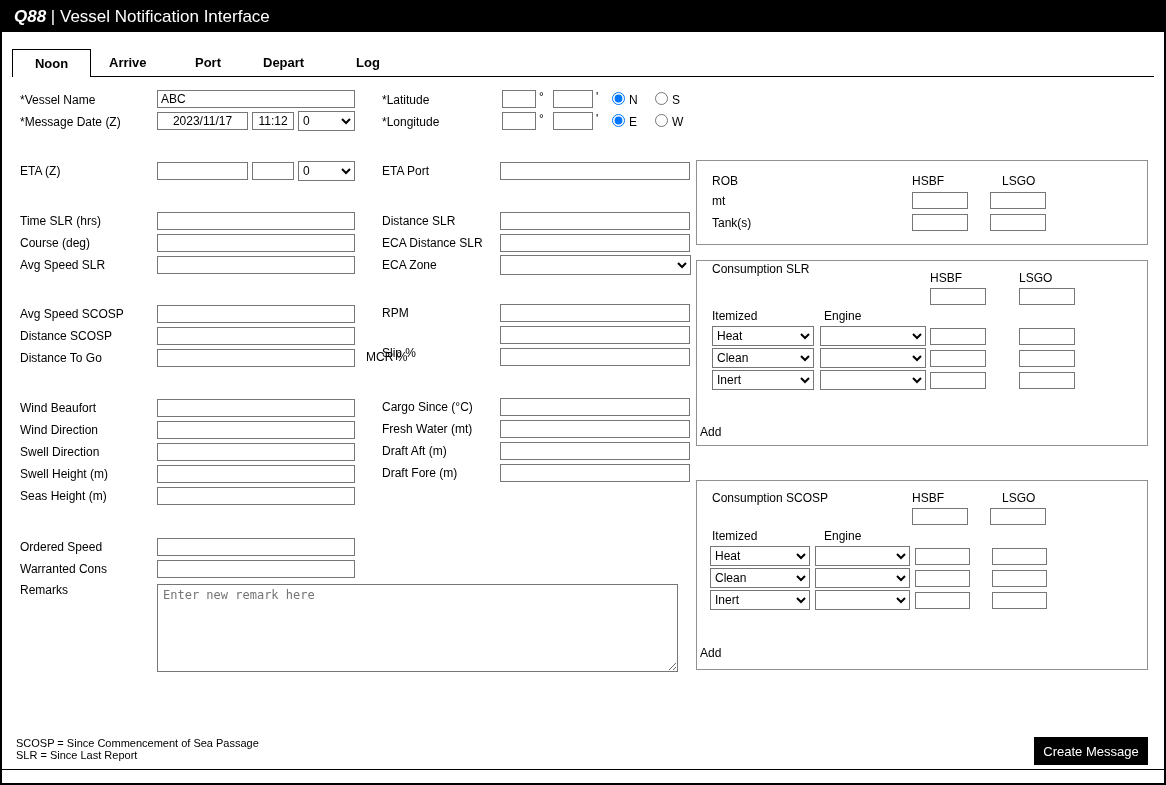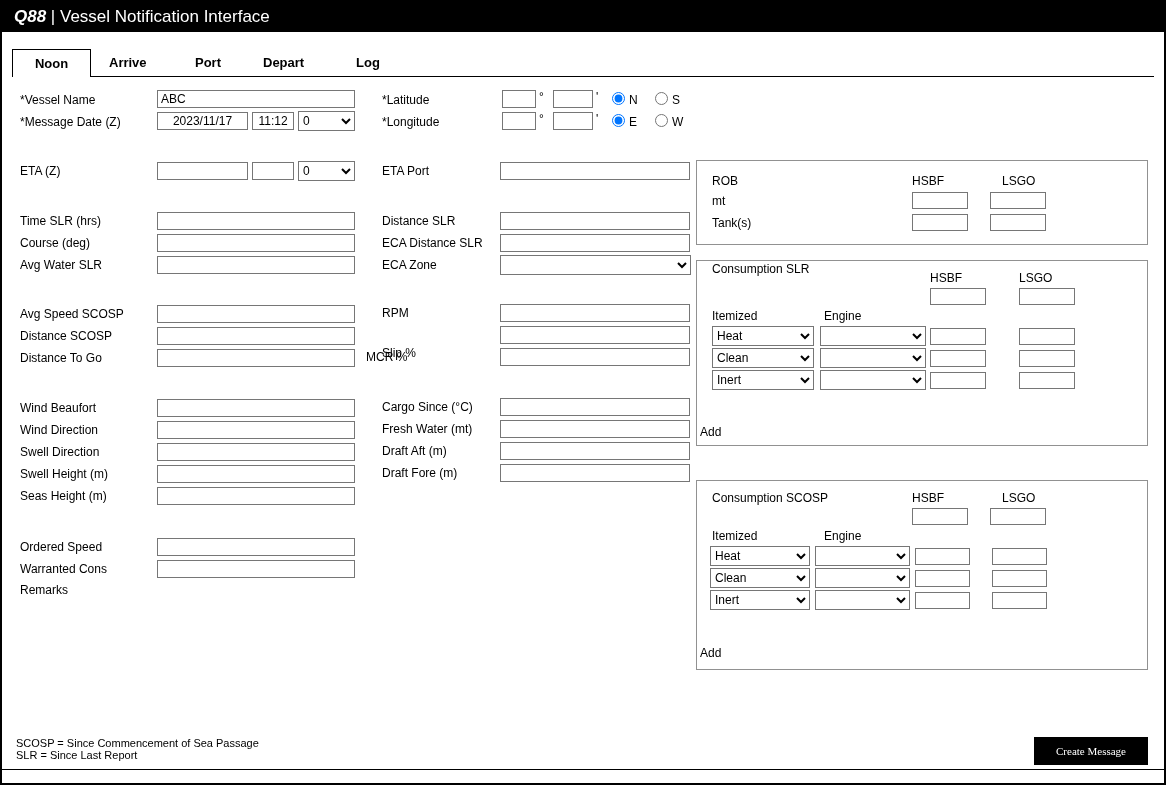--- a/index.html
+++ b/index.html
@@ -14,21 +14,21 @@
   .rlbl { position:absolute; font-size:12px; color:#000; }
   .inp { position:absolute; height:18px; border:1px solid #767676; font-size:12px; padding:0 3px; font-family:inherit; background:#fff; border-radius:0; color:#000; }
   .inp.center { text-align:center; padding:0 1px; }
   .sel { position:absolute; height:20px; border:1px solid #767676; font-size:12px; font-family:inherit; background:#fff; border-radius:0; color:#000; }
   .tab-active { position:absolute; left:10px; top:47px; width:79px; height:28px; border:1px solid #000; border-bottom:none; background:#fff; text-align:center; line-height:27px; font-weight:bold; font-size:13px; z-index:2; cursor:pointer; }
   .tabline { position:absolute; left:10px; top:74px; width:1142px; height:0; border-top:1px solid #000; z-index:1; }
   .tab { position:absolute; top:53px; font-weight:bold; font-size:13px; cursor:pointer; }
   .groupbox { position:absolute; border:1px solid #919191; background:#fff; }
   .add-link { position:absolute; font-size:12px; color:#000; cursor:pointer; }
   .note { position:absolute; font-size:11px; color:#000; white-space:nowrap; }
-  .create-btn { position:absolute; left:1032px; top:735px; width:114px; height:28px; background:#000; color:#fff; font-size:11px; border:none; cursor:pointer; font-family:Liberation Serif, serif; }
+  .create-btn { position:absolute; left:1032px; top:735px; width:114px; height:28px; background:#000; color:#fff; font-size:13px; border:none; cursor:pointer; font-family:Liberation Sans, sans-serif; }
   .radio { position:absolute; width:13px; height:13px; margin:0; }
   textarea.remarks { position:absolute; left:155px; top:582px; width:521px; height:88px; border:1px solid #767676; font-family:"DejaVu Sans Mono",monospace; font-size:12px; padding:3px 5px; resize:both; color:#000; border-radius:0; }
   textarea.remarks::placeholder { color:#757575; }
 </style>
 </head>
 <body>
 
 <div class="page">
   <div class="main">
 
@@ -53,21 +53,21 @@
     <input type="text" class="inp center" style="left: 155px; top: 160px; width: 91px;" value="">
     <input type="text" class="inp center" style="left: 250px; top: 160px; width: 42px;" value="">
     <select class="sel" style="left:296px;top:159px;width:57px"><option>0</option></select>
 
     <span class="lbl" style="left:18px;top:212px">Time SLR (hrs)</span>
     <input type="text" class="inp" style="left: 155px; top: 210px; width: 198px;" value="">
 
     <span class="lbl" style="left:18px;top:234px">Course (deg)</span>
     <input type="text" class="inp" style="left: 155px; top: 232px; width: 198px;" value="">
 
-    <span class="lbl" style="left:18px;top:256px">Avg Water SLR</span>
+    <span class="lbl" style="left:18px;top:256px">Avg Speed SLR</span>
     <input type="text" class="inp" style="left: 155px; top: 254px; width: 198px;" value="">
 
     <span class="lbl" style="left:18px;top:305px">Avg Speed SCOSP</span>
     <input type="text" class="inp" style="left: 155px; top: 303px; width: 198px;" value="">
 
     <span class="lbl" style="left:18px;top:327px">Distance SCOSP</span>
     <input type="text" class="inp" style="left: 155px; top: 325px; width: 198px;" value="">
 
     <span class="lbl" style="left:18px;top:349px">Distance To Go</span>
     <input type="text" class="inp" style="left: 155px; top: 347px; width: 198px;" value="">
@@ -87,20 +87,21 @@
     <span class="lbl" style="left:18px;top:487px">Seas Height (m)</span>
     <input type="text" class="inp" style="left: 155px; top: 485px; width: 198px;" value="">
 
     <span class="lbl" style="left:18px;top:538px">Ordered Speed</span>
     <input type="text" class="inp" style="left: 155px; top: 536px; width: 198px;" value="">
 
     <span class="lbl" style="left:18px;top:560px">Warranted Cons</span>
     <input type="text" class="inp" style="left: 155px; top: 558px; width: 198px;" value="">
 
     <span class="lbl" style="left:18px;top:581px">Remarks</span>
+    <textarea class="remarks" placeholder="Enter new remark here" style=""></textarea>
 
     <span class="lbl" style="left:380px;top:91px">*Latitude</span>
     <input type="text" class="inp" style="left: 500px; top: 88px; width: 34px;" value="">
     <span class="mark" style="left:537px;top:88px">°</span>
     <input type="text" class="inp" style="left: 551px; top: 88px; width: 40px;" value="">
     <span class="mark" style="left:594px;top:88px">'</span>
     <input type="radio" name="lat-hem" class="radio" style="left: 610px; top: 90px;" checked="">
     <span class="rlbl" style="left:627px;top:91px">N</span>
     <input type="radio" name="lat-hem" class="radio" style="left: 653px; top: 90px;">
     <span class="rlbl" style="left:670px;top:91px">S</span>

